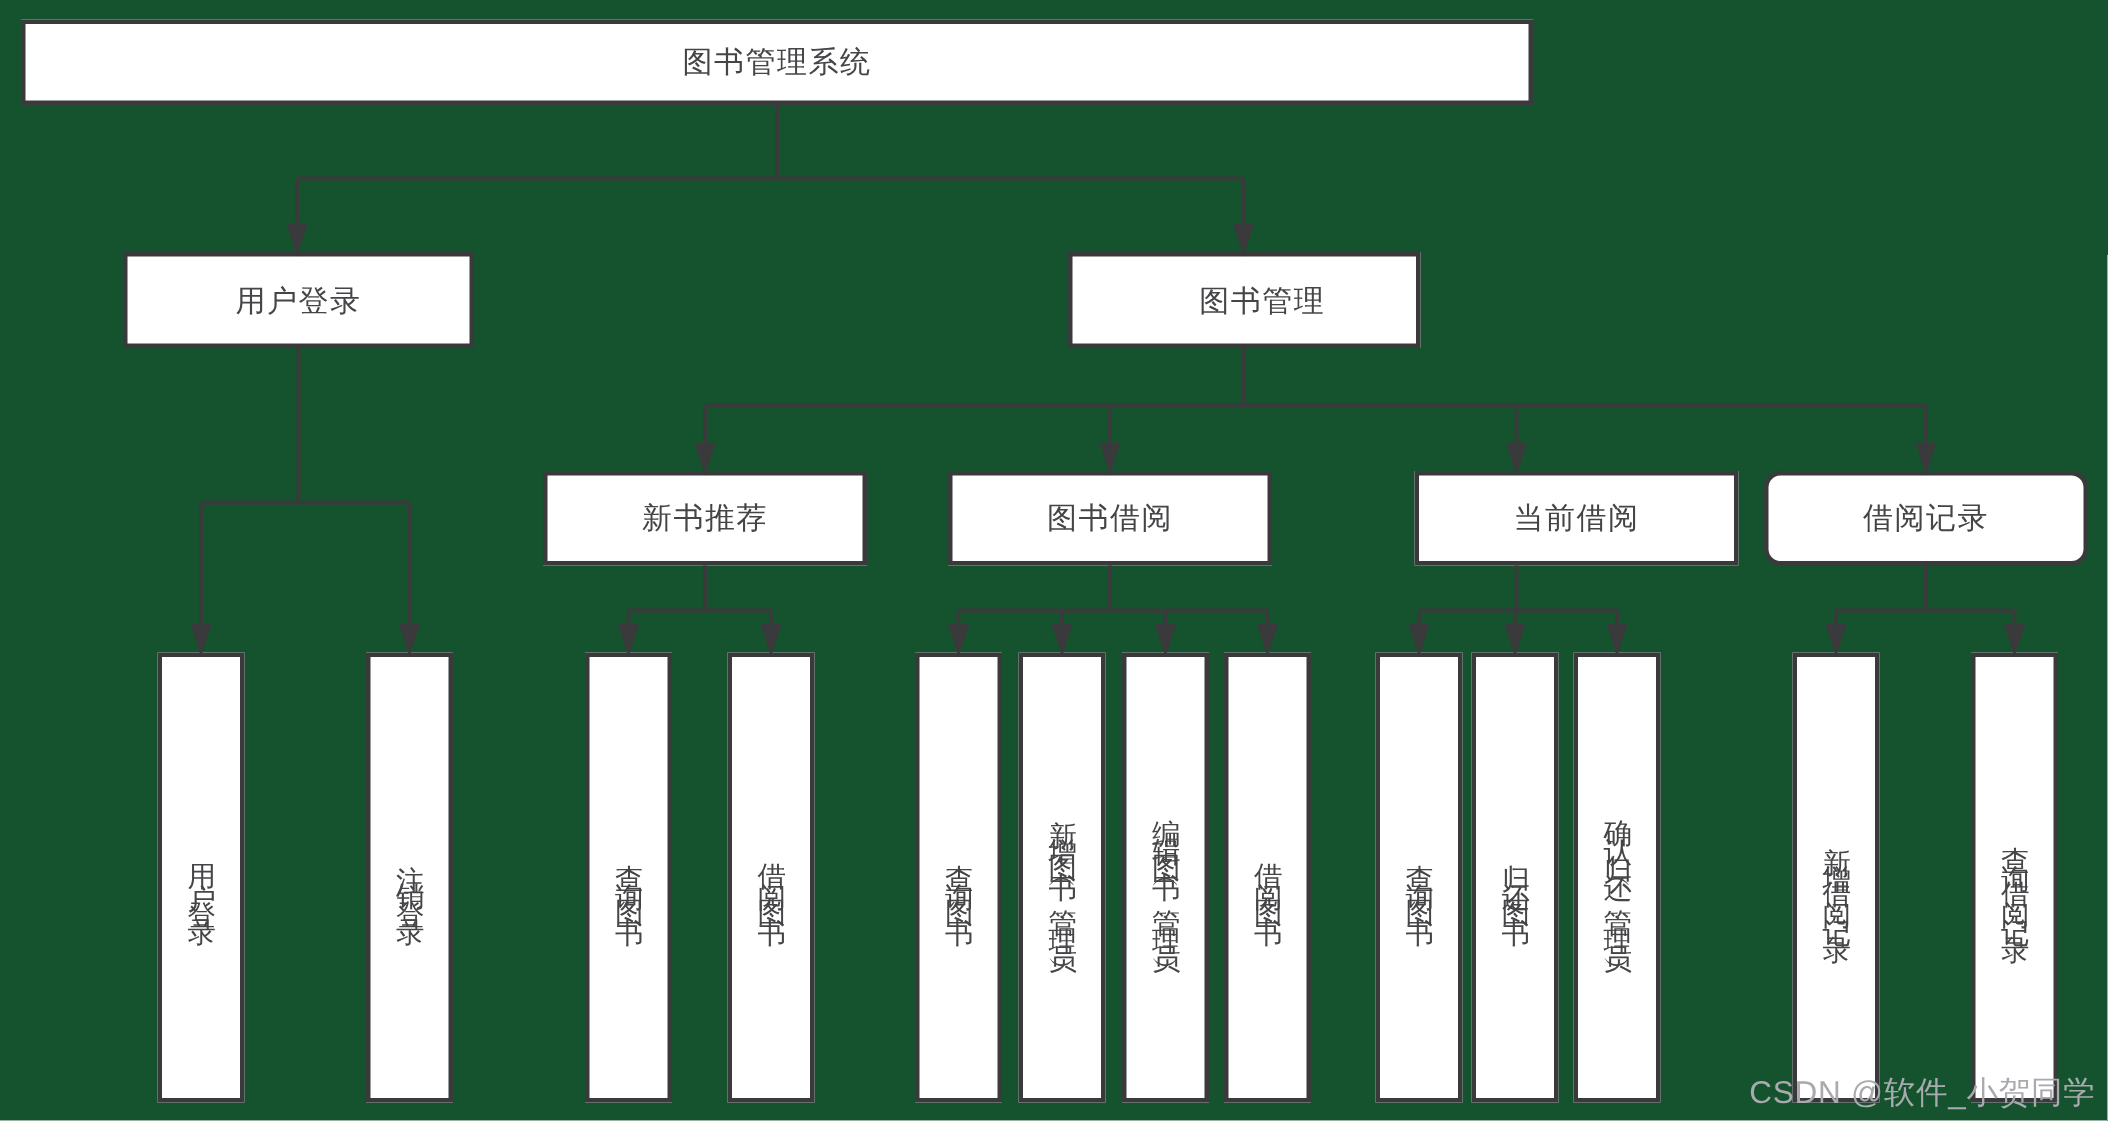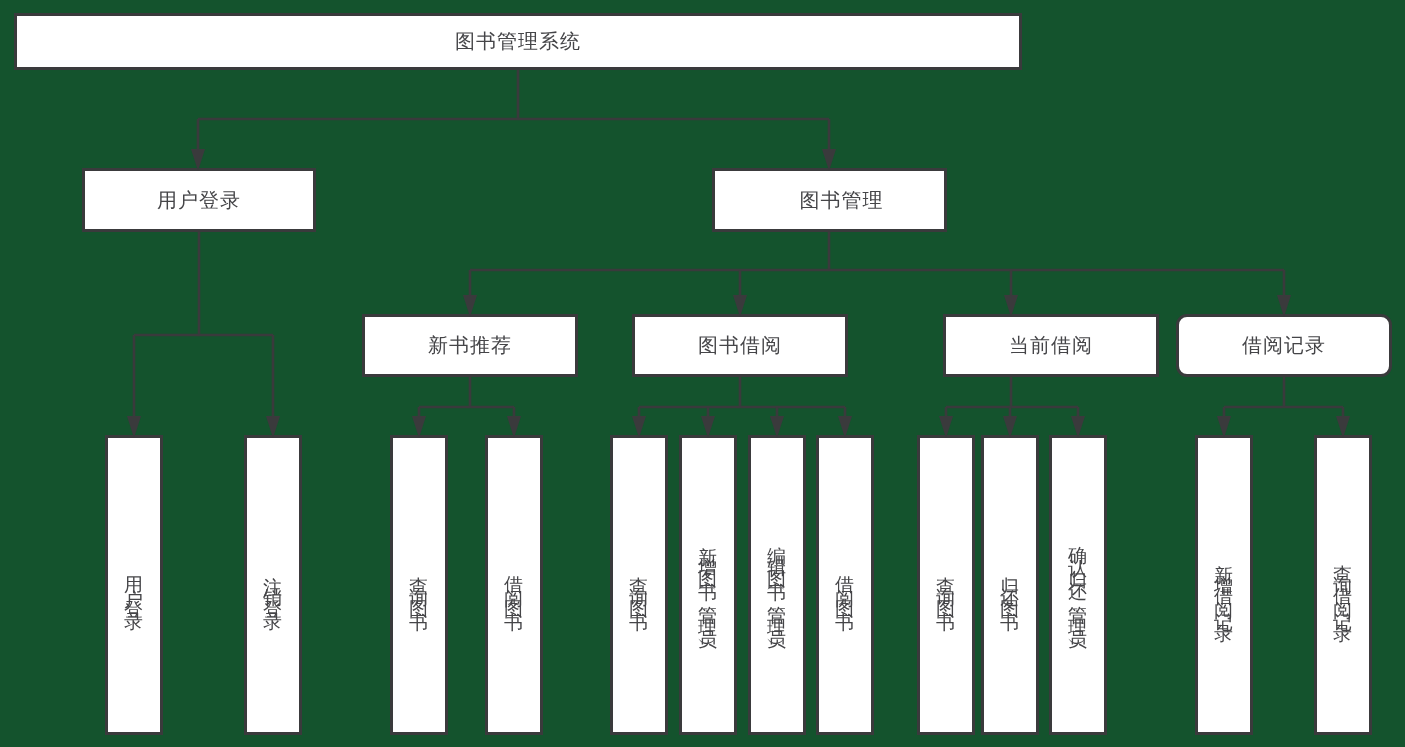--- a/index.html
+++ b/index.html
@@ -143,13 +143,14 @@
     <polygon points="1071,416 1085,416 1078,438"></polygon>
 
     <line x1="1284" y1="377" x2="1284" y2="407"></line>
     <line x1="1224" y1="407" x2="1343" y2="407"></line>
     <line x1="1224" y1="407" x2="1224" y2="420"></line>
     <polygon points="1217,416 1231,416 1224,438"></polygon>
     <line x1="1343" y1="407" x2="1343" y2="420"></line>
     <polygon points="1336,416 1350,416 1343,438"></polygon>
   </svg>
 
+  <div class="watermark">CSDN @软件_小贺同学</div>
 </div>
 
 </body></html>

